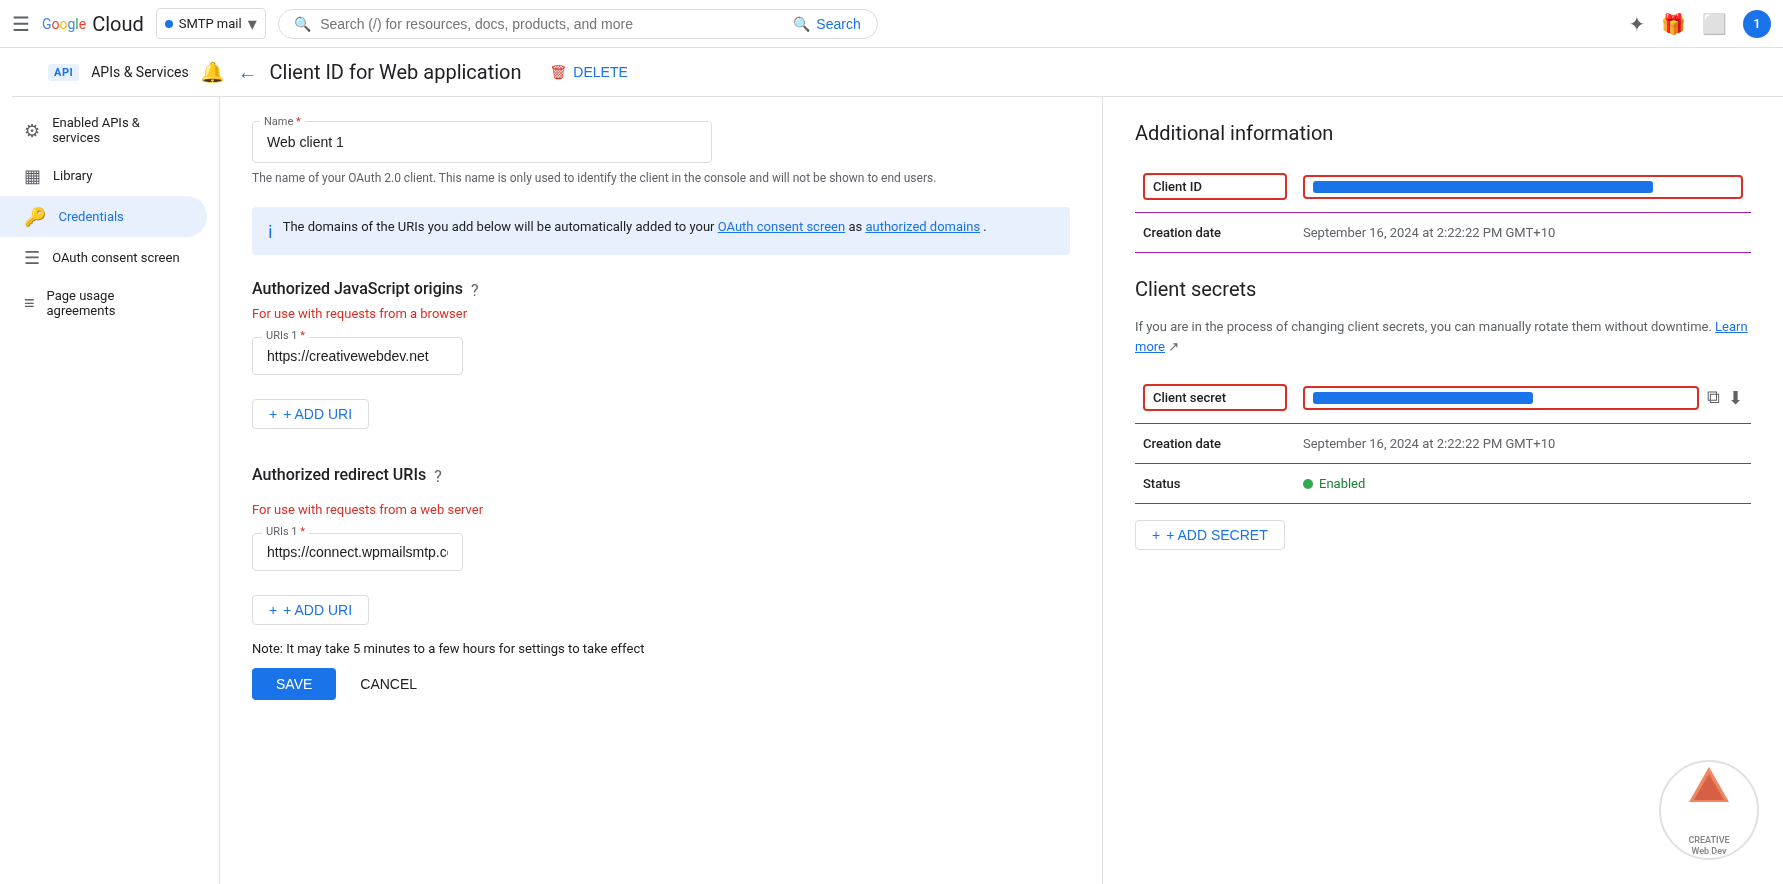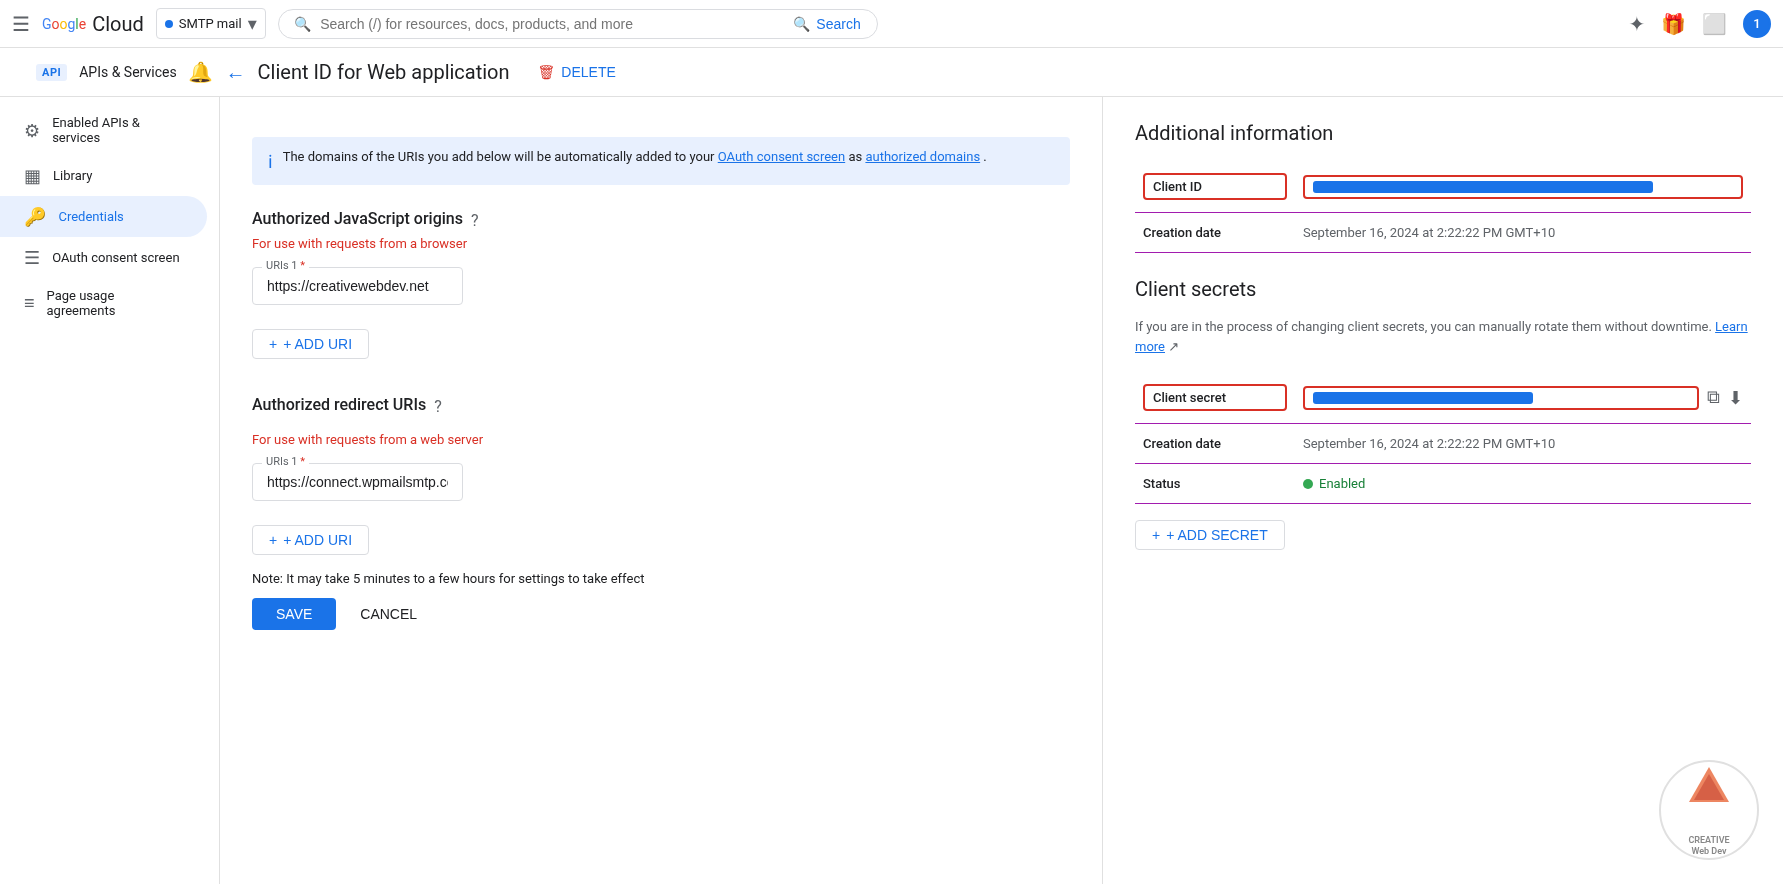--- a/index.html
+++ b/index.html
@@ -37,20 +37,21 @@
     .account-circle {
       width: 28px; height: 28px; border-radius: 50%; background: #1a73e8;
       color: white; display: flex; align-items: center; justify-content: center;
       font-size: 13px; font-weight: 500; border: 2px solid #1a73e8; cursor: pointer;
     }
 
     
     .page-header {
       display: flex; align-items: center; padding: 12px 36px; border-bottom: 1px solid #e0e0e0;
       gap: 12px;
+      margin-left: 12px;
     }
     .back-btn { color: #1a73e8; cursor: pointer; font-size: 20px; background: none; border: none; }
     .api-badge {
       background: #e8f0fe; color: #1a73e8; font-size: 11px; font-weight: 700;
       padding: 2px 6px; border-radius: 3px; letter-spacing: 0.5px;
     }
     .apis-services-link { color: #202124; font-size: 14px; }
     .page-title { font-size: 20px; font-weight: 400; color: #202124; }
     .delete-btn {
       display: flex; align-items: center; gap: 6px; color: #1a73e8; background: none;
@@ -243,20 +244,30 @@
     <div class="sidebar-item">
       <span class="sidebar-icon">≡</span>
       <span>Page usage agreements</span>
     </div>
   </nav>
 
   <div class="main-content">
 
     <div class="left-panel">
 
+      <div class="form-group">
+        <div class="input-wrapper">
+          <span class="form-label">
+            <span>Name</span>
+            <span class="required-star">*</span>
+          </span>
+          <input class="form-input" type="text" value="Web client 1" style="max-width: 460px;">
+        </div>
+        <p class="helper-text">The name of your OAuth 2.0 client. This name is only used to identify the client in the console and will not be shown to end users.</p>
+      </div>
 
       <div class="info-box">
         <span class="info-icon">ℹ</span>
         <span>
           <span>The domains of the URIs you add below will be automatically added to your </span>
           <a href="#" style="color:#1a73e8">OAuth consent screen</a>
           <span> as </span>
           <a href="#" style="color:#1a73e8">authorized domains</a>
           <span>.</span>
         </span>

